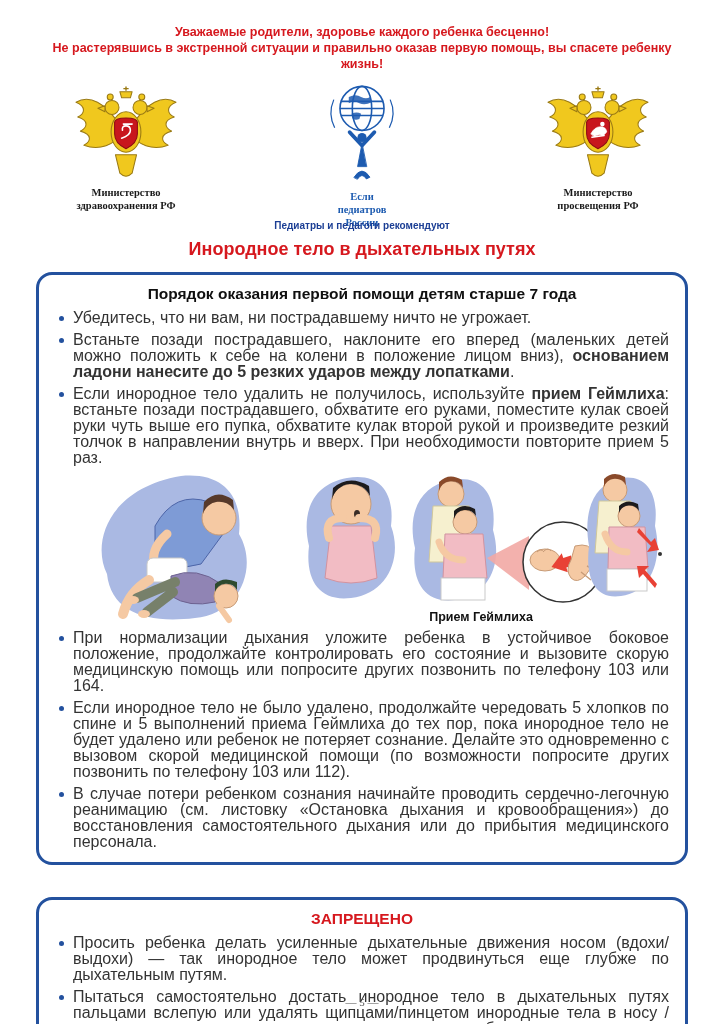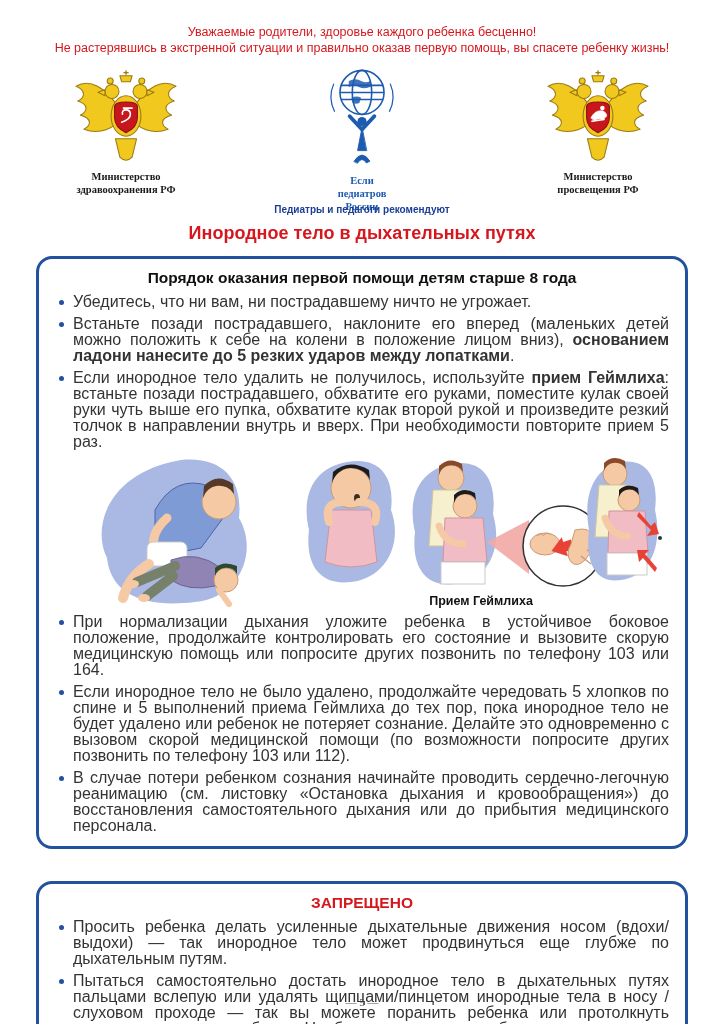--- a/index.html
+++ b/index.html
@@ -7,21 +7,21 @@
     --text:#333; --blob:#aab9e3; --skin:#f5c9a3; --pink:#f2bcc4; --cream:#f6f0cf;
     --arrow:#e84135;
   }
   *{margin:0;padding:0;box-sizing:border-box;}
   html,body{background:#fff;}
   body{
     width:724px;height:1024px;position:relative;overflow:hidden;
     font-family:"Liberation Sans","DejaVu Sans",sans-serif;color:var(--text);
   }
   .page{position:relative;width:724px;height:1024px;padding:24px 36px 0;}
-  .warn{text-align:center;font-weight:normal;color:var(--red);font-size:12.5px;line-height:16px;}
+  .warn{text-align:center;font-weight:bold;color:var(--red);font-size:12.5px;line-height:16px;}
   .logos{display:flex;justify-content:space-between;align-items:flex-start;margin-top:10px;height:138px;}
   .logo-block{width:180px;display:flex;flex-direction:column;align-items:center;font-family:Liberation Serif, serif;}
   .logo-block.center{flex:1;}
   .logo-label{margin-top:4px;text-align:center;font-weight:bold;font-size:10.5px;line-height:13px;color:#1a1a1a;}
   .logo-label.blue{color:var(--logo-blue);}
   .subtitle{text-align:center;font-weight:bold;color:var(--blue);font-size:10px;margin-top:0px;}
   .title{text-align:center;font-weight:bold;color:var(--red);font-size:18px;margin-top:8px;}
   .box{border:3px solid var(--border-blue);border-radius:16px;background:#fff;padding:8px 16px 12px;margin-top:12px;}
   .box h2{text-align:center;font-size:15.5px;color:#101010;margin:2px 0 7px;}
   .box h2.red{color:var(--red);}
@@ -127,21 +127,21 @@
         <div>Министерство</div>
         <div>просвещения РФ</div>
       </div>
     </div>
   </div>
 
   <div class="subtitle">Педиатры и педагоги рекомендуют</div>
   <h1 class="title">Инородное тело в дыхательных путях</h1>
 
   <section class="box">
-    <h2>Порядок оказания первой помощи детям старше 8 года</h2>
+    <h2>Порядок оказания первой помощи детям старше 7 года</h2>
     <div class="bullets">
         <div class="bullet">
           <span class="dot"></span>
           <div class="btext"><span>Убедитесь, что ни вам, ни пострадавшему ничто не угрожает.</span></div>
         </div>
         <div class="bullet">
           <span class="dot"></span>
           <div class="btext"><span>Встаньте позади пострадавшего, наклоните его вперед (маленьких детей можно положить к себе на колени в положение лицом вниз), </span><span class="b">основанием ладони нанесите до 5 резких ударов между лопатками</span><span>.</span></div>
         </div>
         <div class="bullet">

